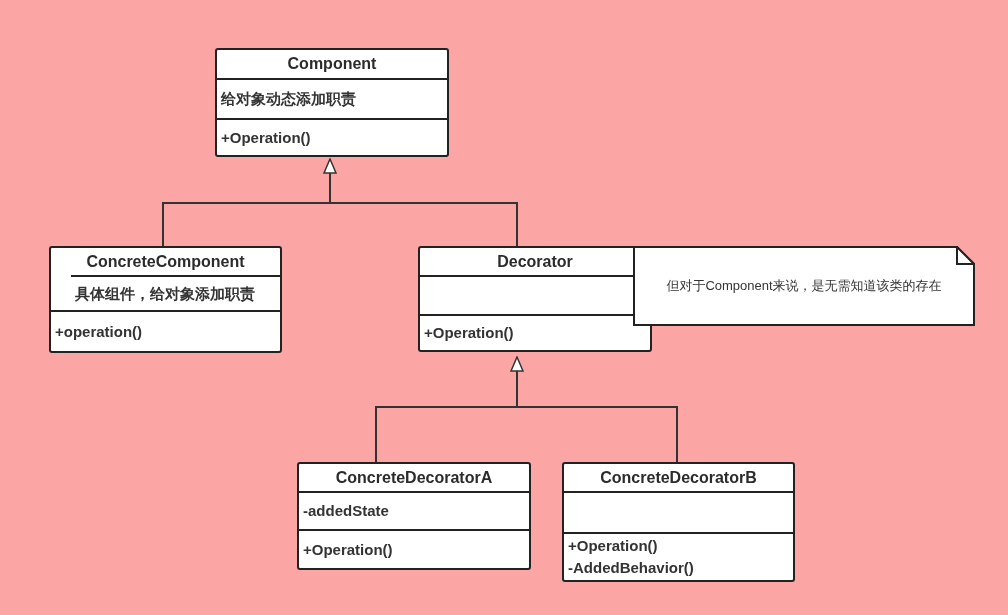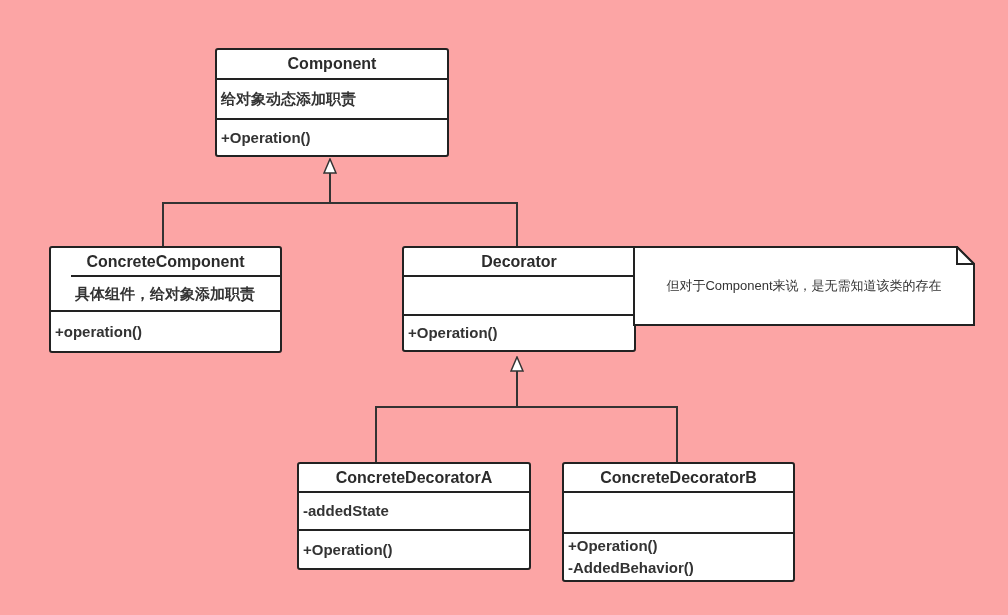--- a/index.html
+++ b/index.html
@@ -24,21 +24,21 @@
   #box-component        {left:215px;top:48px; width:230px;}
   #box-component .uml-title{height:28px;}
   #box-component .sec-attrs{height:40px;}
   #box-component .sec-methods{height:37px;}
 
   #box-concrete-component{left:49px; top:246px;width:229px;}
   #box-concrete-component .uml-title{height:27px;}
   #box-concrete-component .sec-attrs{height:35px;margin-left:20px;}
   #box-concrete-component .sec-methods{height:41px;}
 
-  #box-decorator        {left:402px;top:246px;width:230px;}
+  #box-decorator        {left:418px;top:246px;width:230px;}
   #box-decorator .uml-title{height:27px;}
   #box-decorator .sec-attrs{height:39px;}
   #box-decorator .sec-methods{height:36px;}
 
   #box-decorator-a      {left:261px;top:462px;width:230px;margin-left:36px;}
   #box-decorator-a .uml-title{height:27px;}
   #box-decorator-a .sec-attrs{height:38px;}
   #box-decorator-a .sec-methods{height:39px;}
 
   #box-decorator-b      {left:562px;top:462px;width:229px;}

